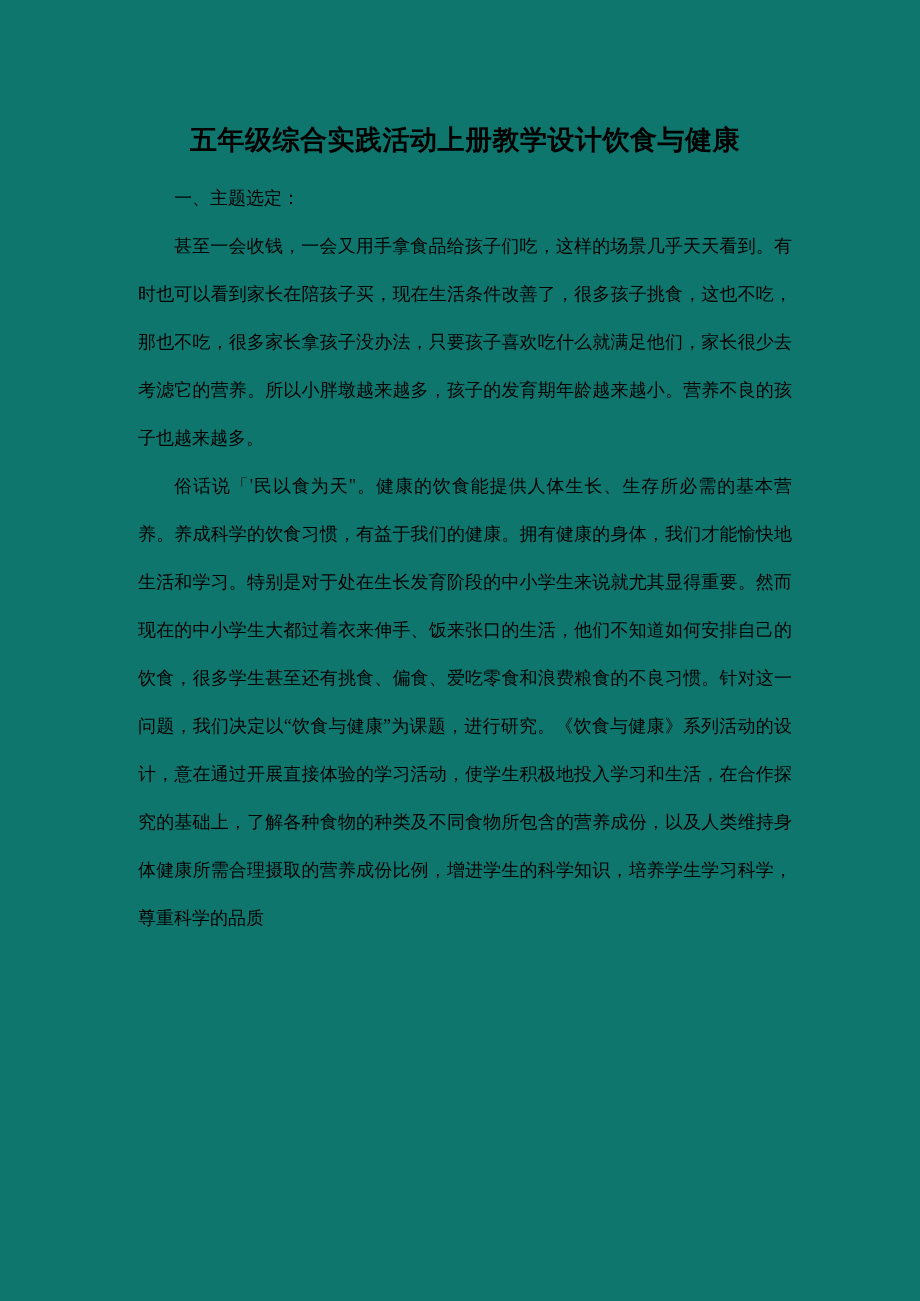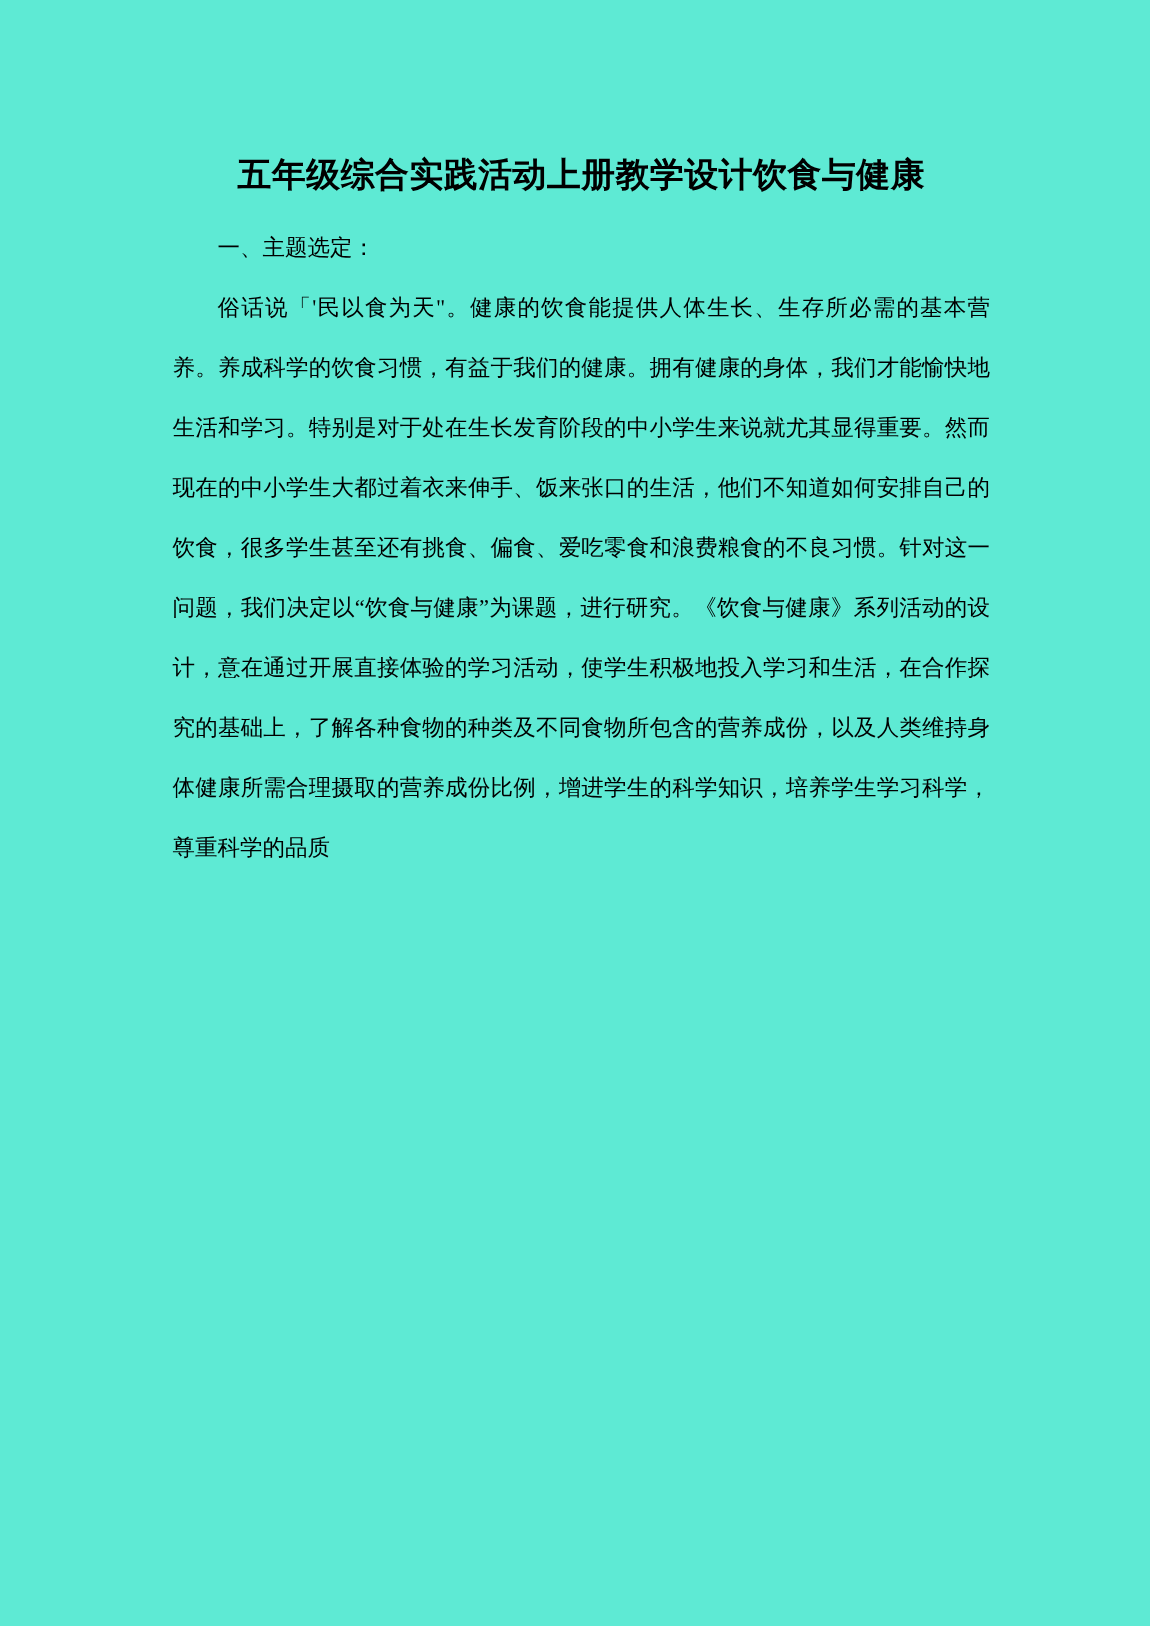--- a/index.html
+++ b/index.html
@@ -6,21 +6,21 @@
 
   html, body {
     background: #ffffff;
   }
 
   .page {
     position: relative;
     width: 920px;
     height: 1301px;
     margin: 0 auto;
-    background: #5eead4;
+    background: #0f766e;
     overflow: hidden;
     font-family: "Liberation Serif", "DejaVu Serif", serif;
     color: #000000;
   }
 
   .content {
     padding: 120px 128px 0 138px; 
   }
 
   .doc-title {
@@ -47,17 +47,18 @@
 <body>
 
 <div class="page">
   <div class="content">
 
     <h1 class="doc-title">五年级综合实践活动上册教学设计饮食与健康</h1>
 
     <p class="para">一、主题选定：</p>
 
 
+    <p class="para">甚至一会收钱，一会又用手拿食品给孩子们吃，这样的场景几乎天天看到。有时也可以看到家长在陪孩子买，现在生活条件改善了，很多孩子挑食，这也不吃，那也不吃，很多家长拿孩子没办法，只要孩子喜欢吃什么就满足他们，家长很少去考滤它的营养。所以小胖墩越来越多，孩子的发育期年龄越来越小。营养不良的孩子也越来越多。</p>
 
     <p class="para">俗话说「'民以食为天"。健康的饮食能提供人体生长、生存所必需的基本营养。养成科学的饮食习惯，有益于我们的健康。拥有健康的身体，我们才能愉快地生活和学习。特别是对于处在生长发育阶段的中小学生来说就尤其显得重要。然而现在的中小学生大都过着衣来伸手、饭来张口的生活，他们不知道如何安排自己的饮食，很多学生甚至还有挑食、偏食、爱吃零食和浪费粮食的不良习惯。针对这一问题，我们决定以“饮食与健康”为课题，进行研究。《饮食与健康》系列活动的设计，意在通过开展直接体验的学习活动，使学生积极地投入学习和生活，在合作探究的基础上，了解各种食物的种类及不同食物所包含的营养成份，以及人类维持身体健康所需合理摄取的营养成份比例，增进学生的科学知识，培养学生学习科学，尊重科学的品质</p>
 
   </div>
 </div>
 
 </body></html>

